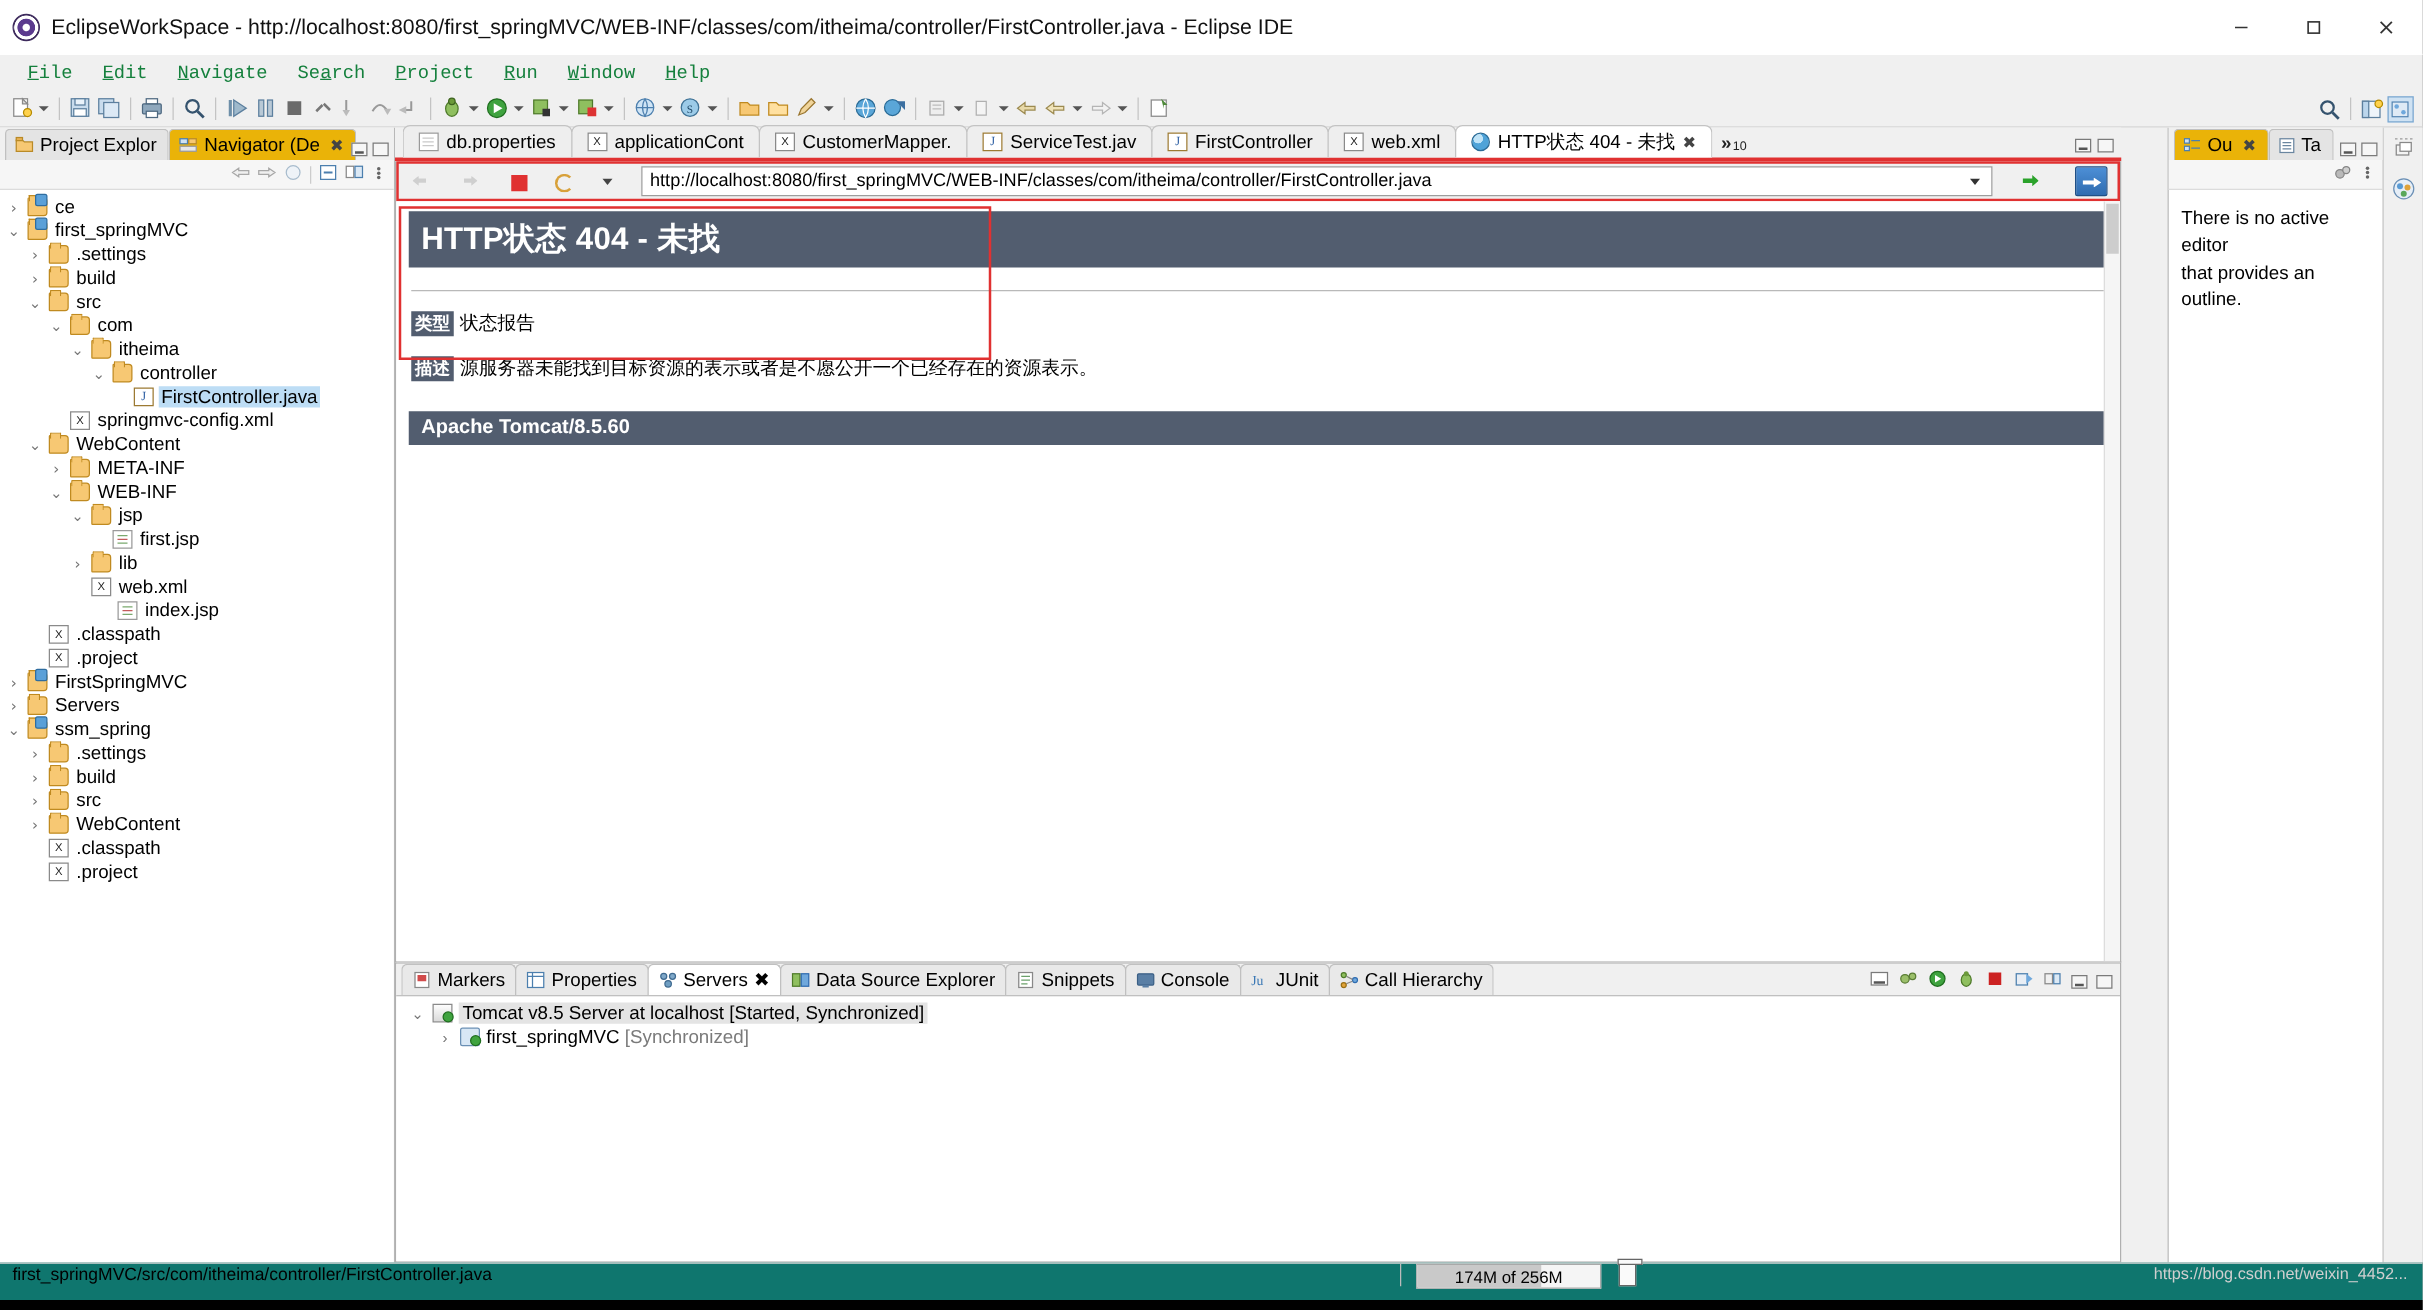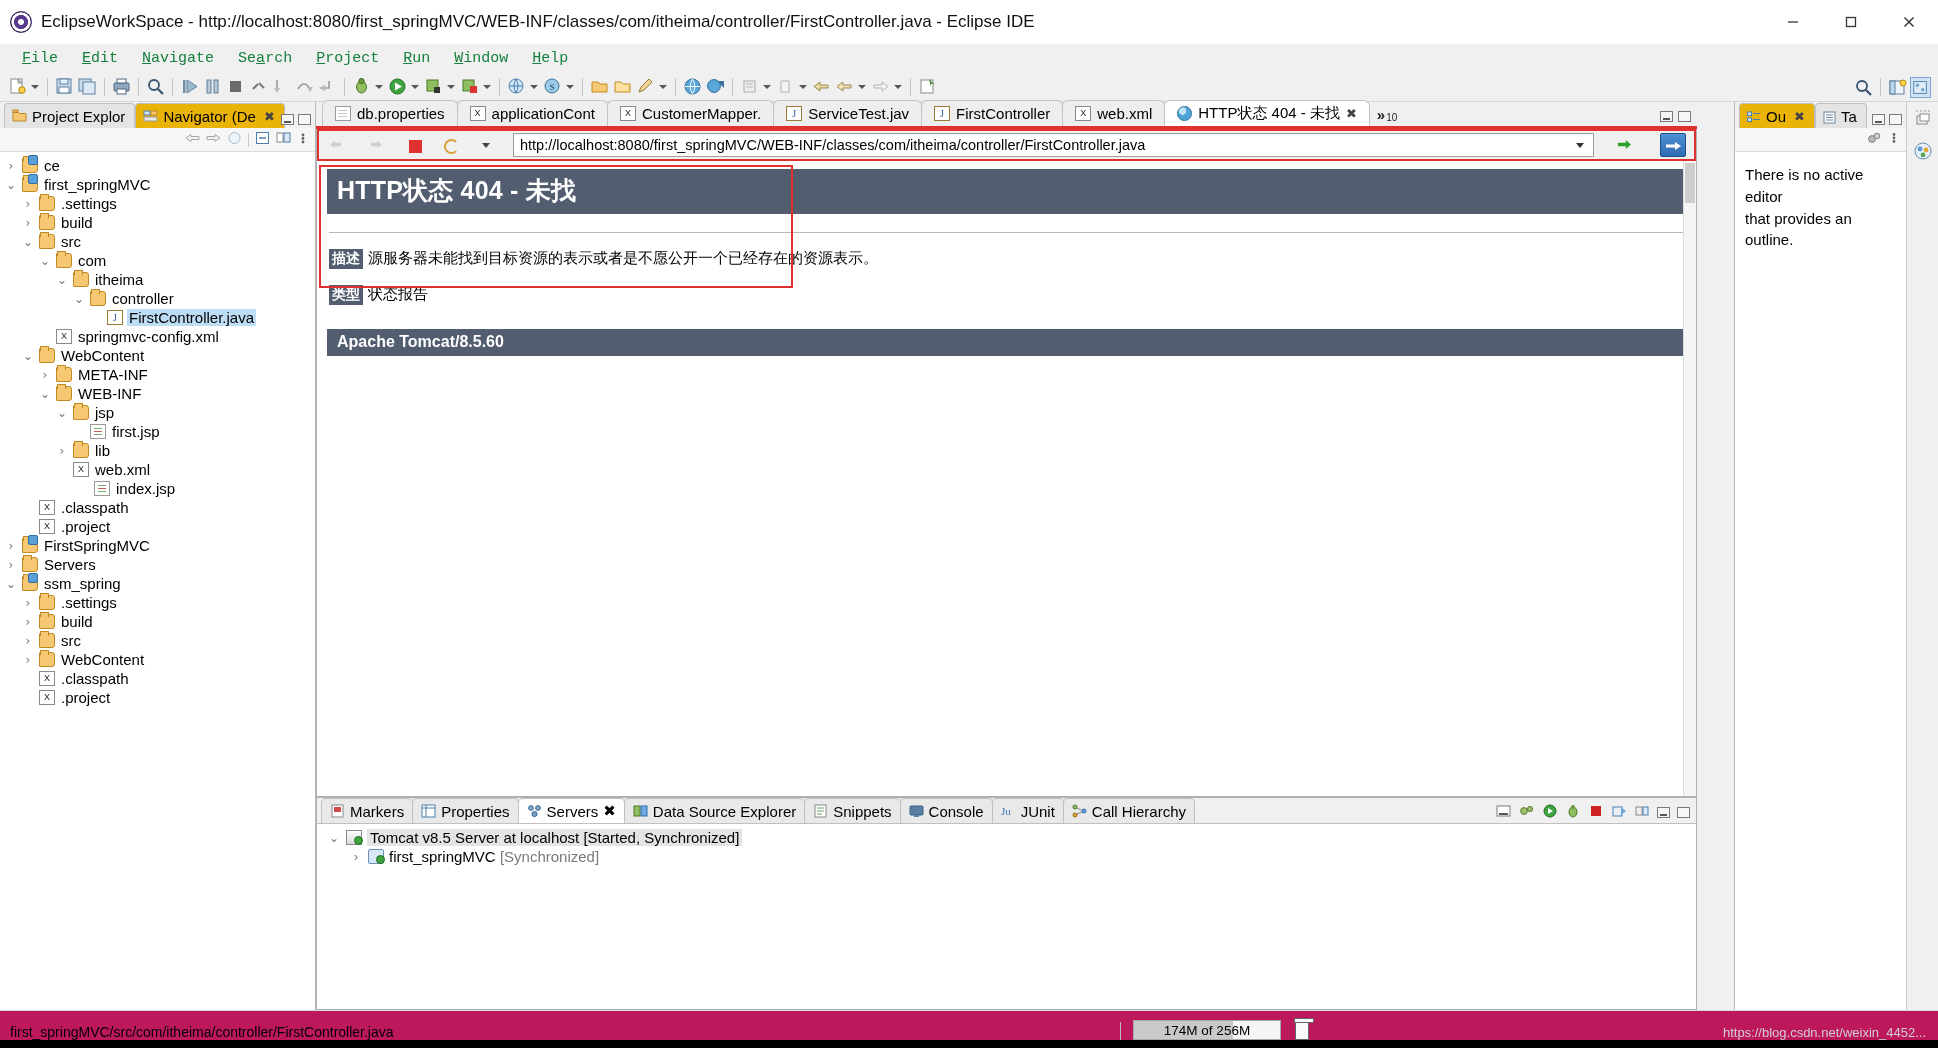--- a/index.html
+++ b/index.html
@@ -280,21 +280,21 @@
   .err-rule { margin:18px 12px 0 12px; border-top:1px solid #b9b9b9; }
   .err-line { margin:16px 12px 0 12px; font-size:15px; display:flex; align-items:baseline; gap:5px; }
   .err-key { background:#525d6f; color:#ffffff; font-weight:bold; padding:1px 3px; font-size:14px; }
   .ver-bar {
     margin:24px 10px 0 10px; background:#525d6f; color:#ffffff;
     font-size:16px; font-weight:bold; padding:4px 10px 5px 10px;
   }
 
   
   .bottom-panel {
-    height:213px; flex:none; display:flex; flex-direction:column;
+    height:240px; flex:none; display:flex; flex-direction:column;
     background:#ffffff; border:1px solid #b0b0b0;
   }
   .bp-tabbar {
     height:26px; display:flex; align-items:flex-end; background:#f0f0f0;
     padding-left:4px; position:relative; border-bottom:1px solid #c0c0c0;
   }
   .bp-tab {
     height:25px; display:flex; align-items:center; gap:5px;
     padding:0 8px; font-size:15px; white-space:nowrap;
     border:1px solid #c0c0c0; border-bottom:none; border-radius:5px 5px 0 0;
@@ -317,22 +317,22 @@
   .right-outer { display:flex;margin-left:37px; }
   .right-rail {
     width:32px; flex:none; background:#f0f0f0; border-left:1px solid #c8c8c8;
     display:flex; flex-direction:column; align-items:center; padding-top:6px; gap:10px;
   }
   .rail-btn { width:24px; height:22px; position:relative; }
   .outline-text { padding:12px 10px; font-size:15px; line-height:1.45; color:#000; }
 
   
   .statusbar {
-    height:30px; flex:none; background:#be185d;
-    display:flex; align-items:flex-end; border-top:1px solid #d8d8d8;
+    height:30px; flex:none; background:#0f766e;
+    display:flex; align-items:flex-start; border-top:1px solid #d8d8d8;
     font-size:14px; padding-left:10px; position:relative;
   }
   .sb-sep { position:absolute; left:1120px; width:1px; height:18px; background:#bbb; }
   .mem-box {
     position:absolute; left:1133px; width:148px; height:20px;
     border:1px solid #a9a9a9; background:#f5f5f5; overflow:hidden;
   }
   .mem-fill { position:absolute; left:0; top:0; bottom:0; width:102px; background:#c9c9c9; }
   .mem-text {
     position:absolute; inset:0; display:flex; align-items:center; justify-content:center;
@@ -886,26 +886,26 @@
           </span>
           <span class="go-arrow"></span>
           <span class="go-blue"></span>
         </div>
 
         <div class="page-area">
           <div class="red-box"></div>
           <div class="err-head">HTTP状态 404 - 未找</div>
           <div class="err-rule"></div>
           <div class="err-line">
+            <span class="err-key">类型</span>
+            <span>状态报告</span>
+          </div>
+          <div class="err-line">
             <span class="err-key">描述</span>
             <span>源服务器未能找到目标资源的表示或者是不愿公开一个已经存在的资源表示。</span>
-          </div>
-          <div class="err-line">
-            <span class="err-key">类型</span>
-            <span>状态报告</span>
           </div>
           <div class="ver-bar">Apache Tomcat/8.5.60</div>
           <div class="scrollbar-v">
             <div class="scroll-thumb"></div>
           </div>
         </div>
       </div>
 
       <div class="bottom-panel">
         <div class="bp-tabbar" id="bptabs">

